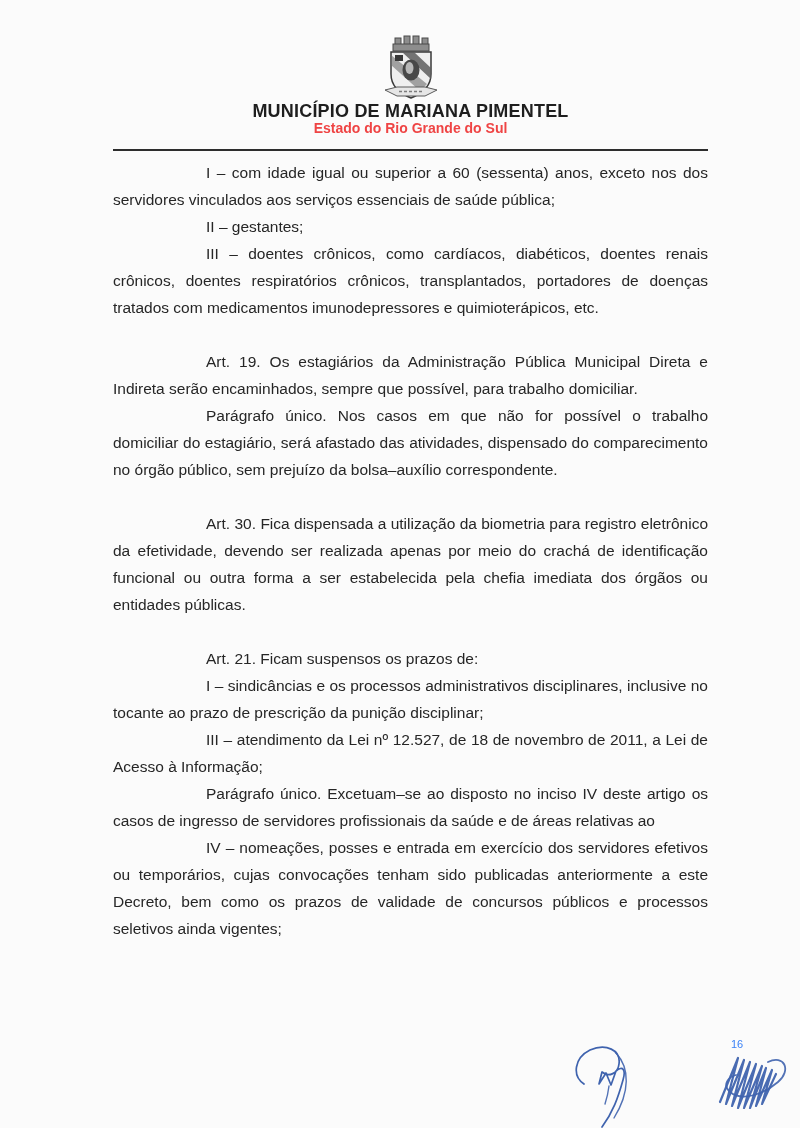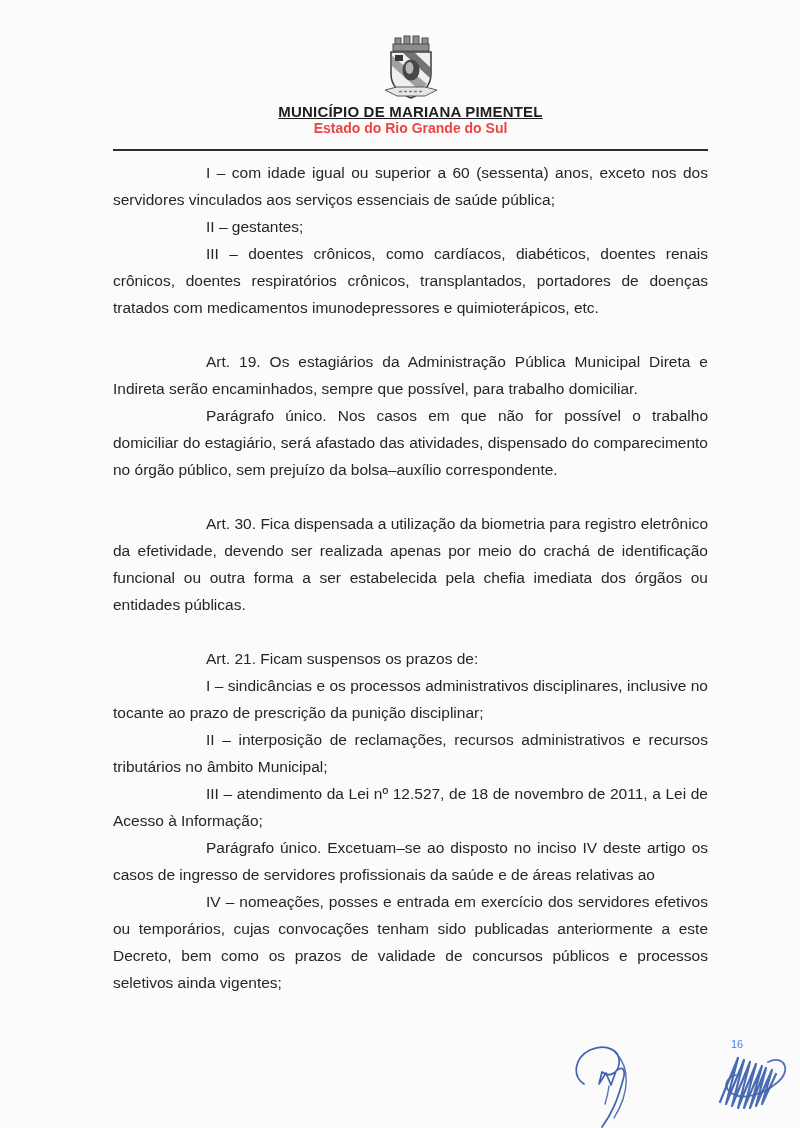--- a/index.html
+++ b/index.html
@@ -21,26 +21,25 @@
     width: 595px;
     margin-left: 113px;
     padding-top: 35px;
     text-align: center;
   }
   .crest {
     display: block;
     margin: 0 auto 2px auto;
   }
   .org-name {
-    font-size: 15px;
+    font-size: 18px;
     font-weight: bold;
     letter-spacing: 0.2px;
     color: #1e1e1e;
     line-height: 17px;
-    text-decoration: underline;
   }
   .state-name {
     font-size: 14px;
     font-weight: bold;
     color: #ef4444;
     line-height: 16px;
   }
   .header-rule {
     margin-top: 13px;
     border: none;
@@ -119,21 +118,20 @@
 
   <main class="doc-body">
       <p class="para">I – com idade igual ou superior a 60 (sessenta) anos, exceto nos dos servidores vinculados aos serviços essenciais de saúde pública;</p>
       <p class="para">II – gestantes;</p>
       <p class="para">III – doentes crônicos, como cardíacos, diabéticos, doentes renais crônicos, doentes respiratórios crônicos, transplantados, portadores de doenças tratados com medicamentos imunodepressores e quimioterápicos, etc.</p>
       <p class="para space-before">Art. 19. Os estagiários da Administração Pública Municipal Direta e Indireta serão encaminhados, sempre que possível, para trabalho domiciliar.</p>
       <p class="para">Parágrafo único. Nos casos em que não for possível o trabalho domiciliar do estagiário, será afastado das atividades, dispensado do comparecimento no órgão público, sem prejuízo da bolsa–auxílio correspondente.</p>
       <p class="para space-before">Art. 30. Fica dispensada a utilização da biometria para registro eletrônico da efetividade, devendo ser realizada apenas por meio do crachá de identificação funcional ou outra forma a ser estabelecida pela chefia imediata dos órgãos ou entidades públicas.</p>
       <p class="para space-before">Art. 21. Ficam suspensos os prazos de:</p>
       <p class="para">I – sindicâncias e os processos administrativos disciplinares, inclusive no tocante ao prazo de prescrição da punição disciplinar;</p>
-      <p class="para">II – interposição de reclamações, recursos administrativos e recursos tributários no âmbito Municipal;</p>
       <p class="para">III – atendimento da Lei nº 12.527, de 18 de novembro de 2011, a Lei de Acesso à Informação;</p>
       <p class="para">Parágrafo único. Excetuam–se ao disposto no inciso IV deste artigo os casos de ingresso de servidores profissionais da saúde e de áreas relativas ao</p>
       <p class="para">IV – nomeações, posses e entrada em exercício dos servidores efetivos ou temporários, cujas convocações tenham sido publicadas anteriormente a este Decreto, bem como os prazos de validade de concursos públicos e processos seletivos ainda vigentes;</p>
     </main>
 
   <span class="page-number">16</span>
 
   <svg class="sig-left" width="88" height="88" viewBox="0 0 88 88" aria-hidden="true">
     <g fill="none" stroke="#3f63ae" stroke-linecap="round" stroke-linejoin="round">
       <path stroke-width="1.7" d="M16 44 C4 36 6 18 22 10 C38 3 53 10 51 24 C50 33 41 38 34 32 L31 44 L38 33 L43 45 L48 31 C55 25 58 30 55 40 C50 58 45 72 34 87"></path>

